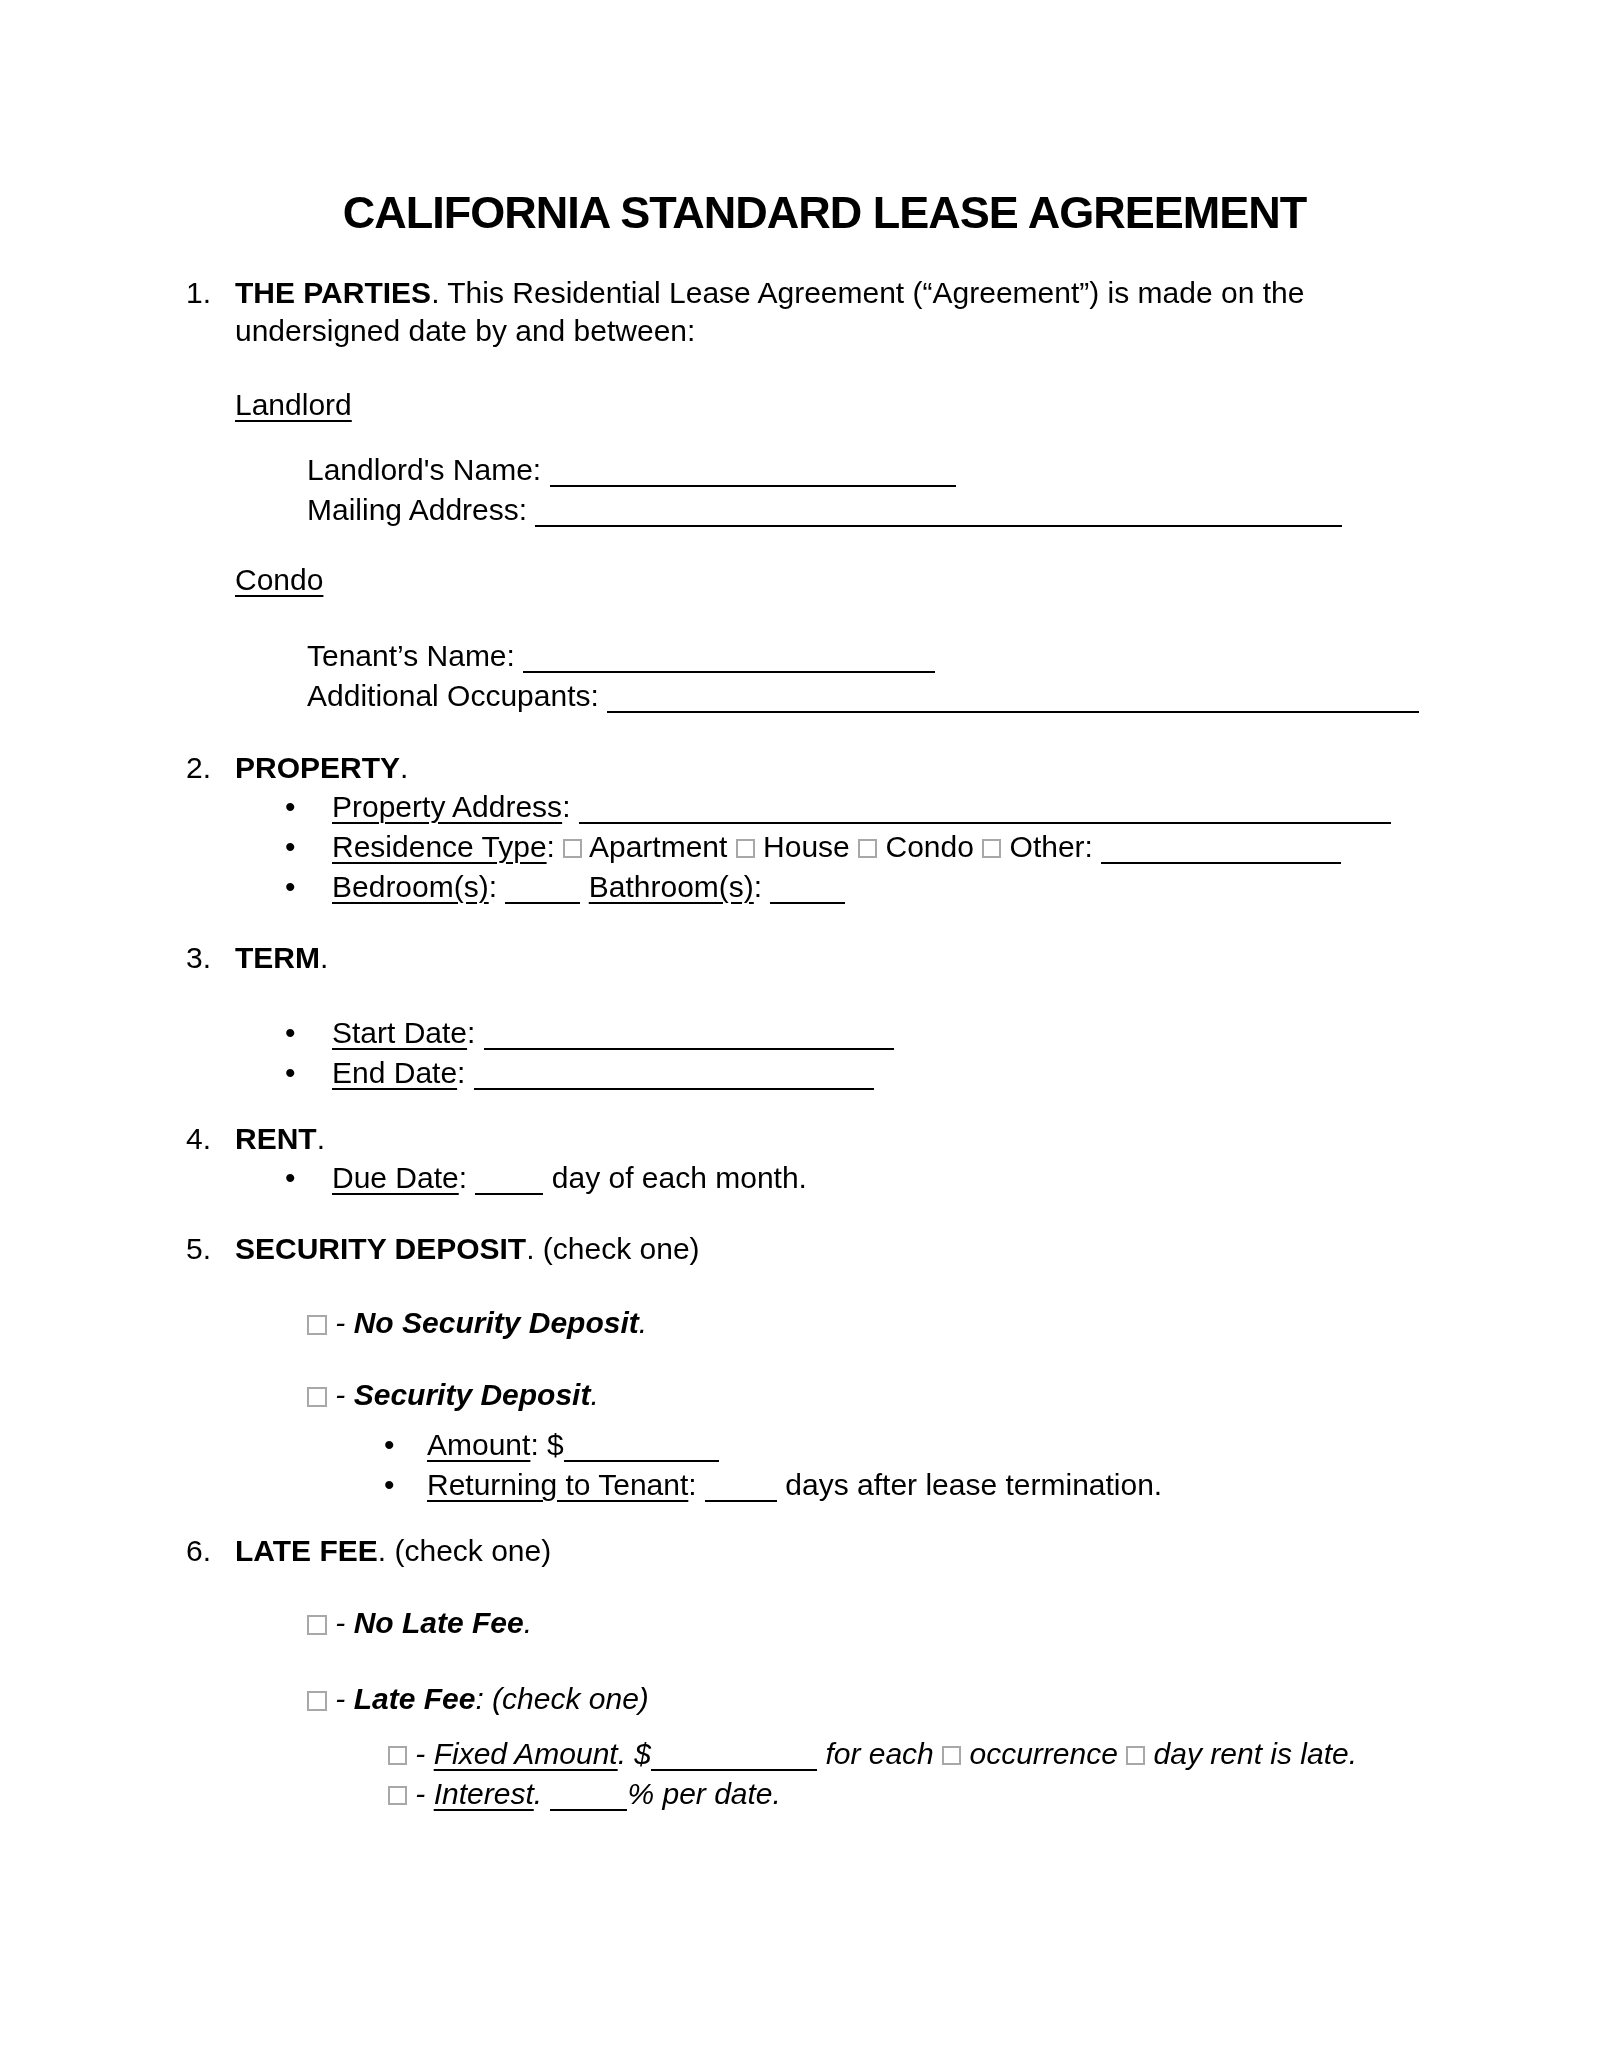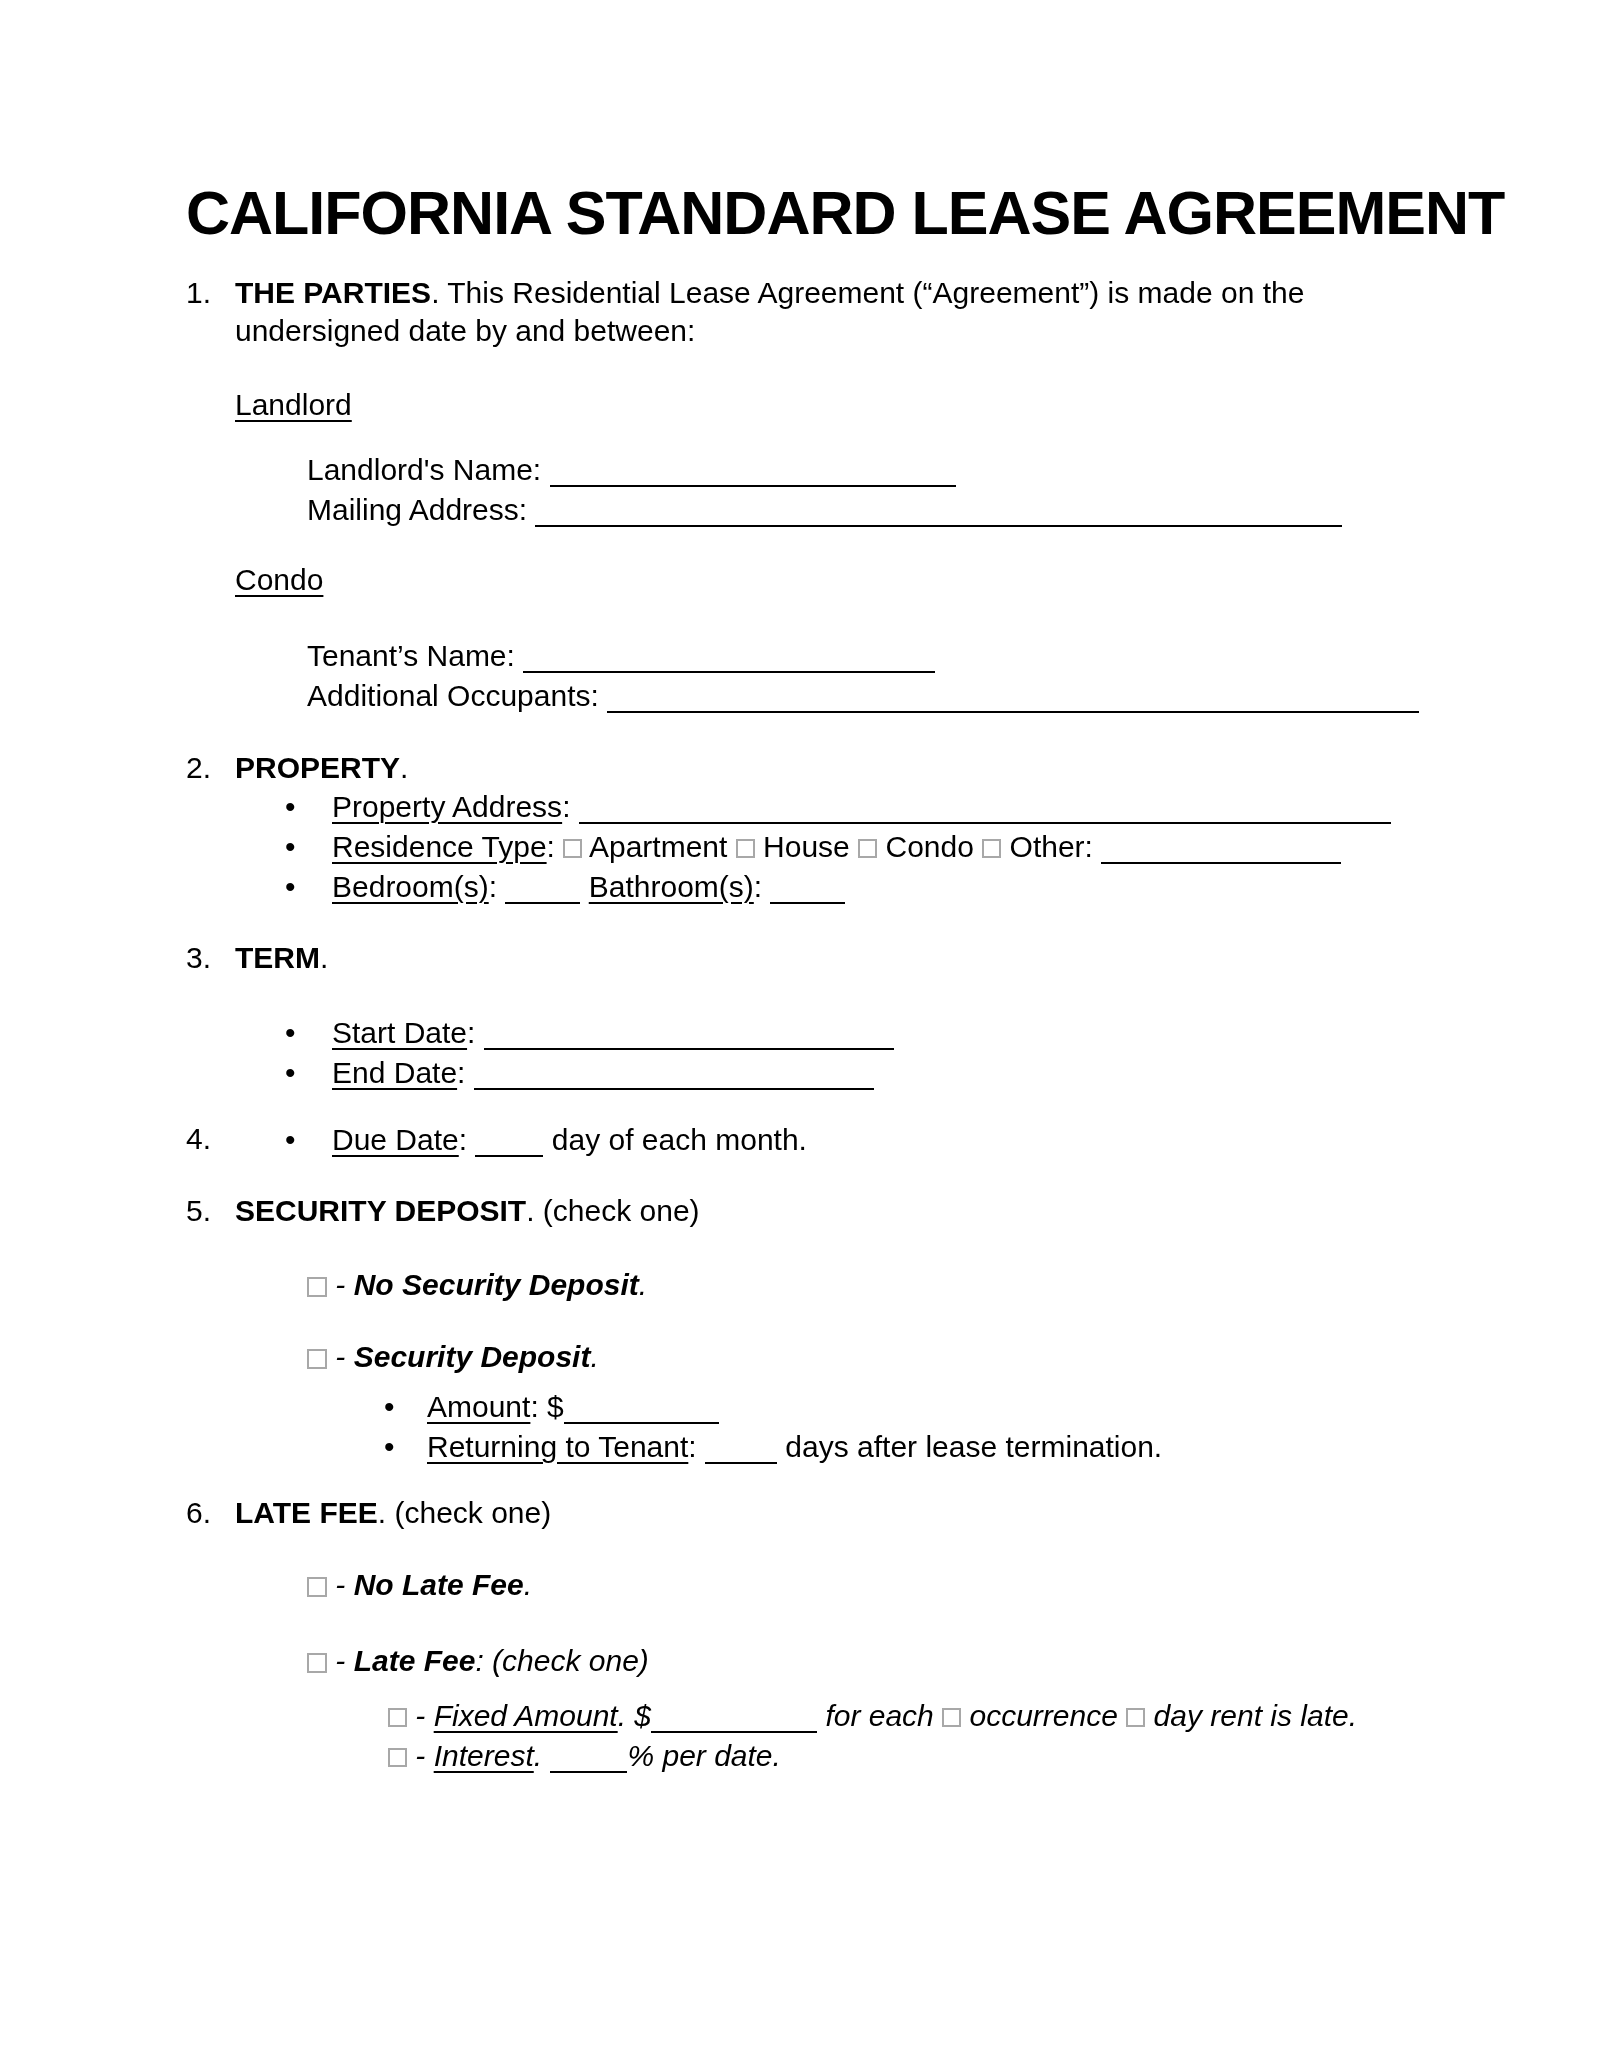--- a/index.html
+++ b/index.html
@@ -5,21 +5,21 @@
   html,body{margin:0;padding:0;background:#ffffff;}
   body{
     width:1600px;height:2070px;position:relative;overflow:hidden;
     font-family:"Liberation Sans","DejaVu Sans",sans-serif;
     font-size:30px;color:#000;line-height:38px;
     -webkit-font-smoothing:antialiased;
   }
   .page{position:relative;width:1600px;height:2070px;background:#fff;
         padding:0 137px 0 186px;box-sizing:border-box;}
   h1.doc-title{
-    margin:190px 0 0 0;font-size:61px;line-height:46px;font-weight:bold;
+    margin:190px 0 0 0;font-size:45px;line-height:46px;font-weight:bold;
     text-align:center;letter-spacing:-1px;white-space:nowrap;
   }
   .sect{position:relative;padding-left:49px;}
   .num{position:absolute;left:0;top:0;}
   b,.b{font-weight:bold;}
   .ul{text-decoration:underline;text-decoration-thickness:2px;text-underline-offset:5px;}
   .ind1{margin-left:72px;}          
   .ind2{margin-left:153px;}         
   .names{line-height:40px;}
   .brow{margin-left:50px;line-height:40px;white-space:nowrap;}   
@@ -100,20 +100,21 @@
     <div><b>TERM</b><span>.</span></div>
 
     <div class="brow" style="margin-top:36px"><span class="dot">•</span><span class="ul">Start Date</span><span>:</span>
       <span class="bl w-sdate"></span></div>
     <div class="brow"><span class="dot">•</span><span class="ul">End Date</span><span>:</span>
       <span class="bl w-edate"></span></div>
   </div>
 
   <div class="sect" style="margin-top:27px">
     <span class="num">4.</span>
+    <div><b>RENT</b><span>.</span></div>
 
     <div class="brow"><span class="dot">•</span><span class="ul">Due Date</span><span>:</span>
       <span class="bl w-due"></span>
       <span>day of each month.</span></div>
   </div>
 
   <div class="sect" style="margin-top:32px">
     <span class="num">5.</span>
     <div><b>SECURITY DEPOSIT</b><span>. (check one)</span></div>
 

